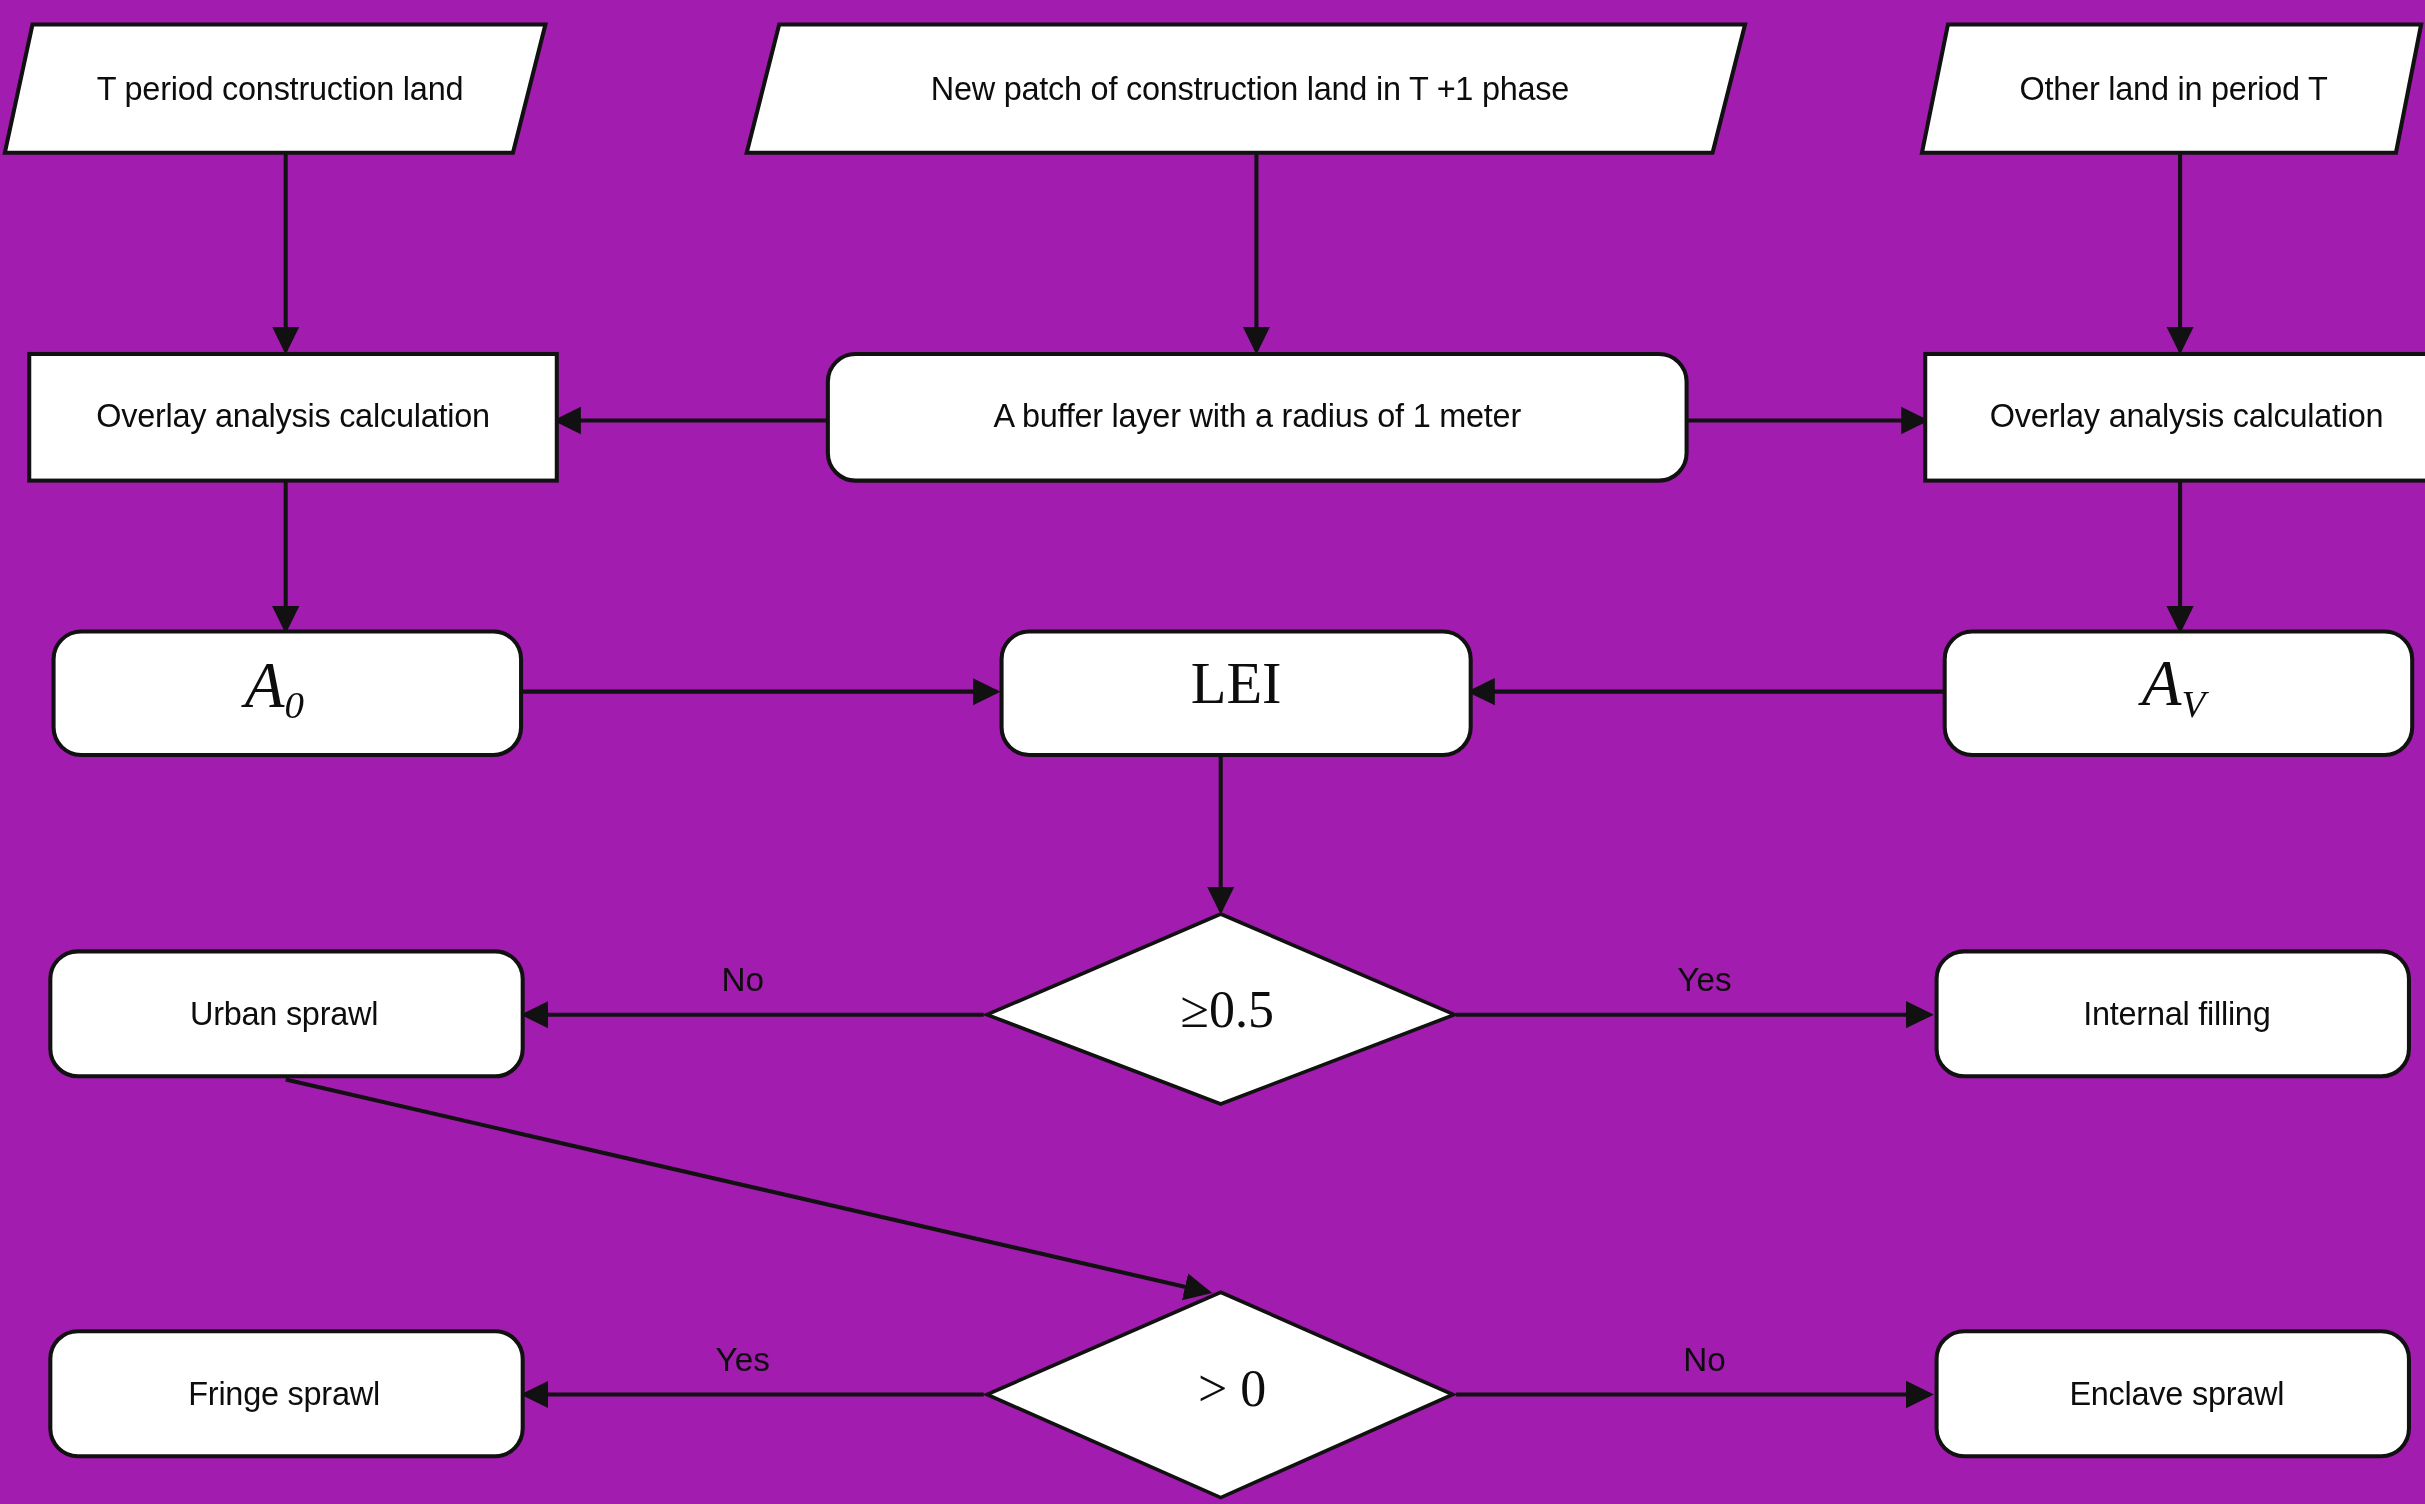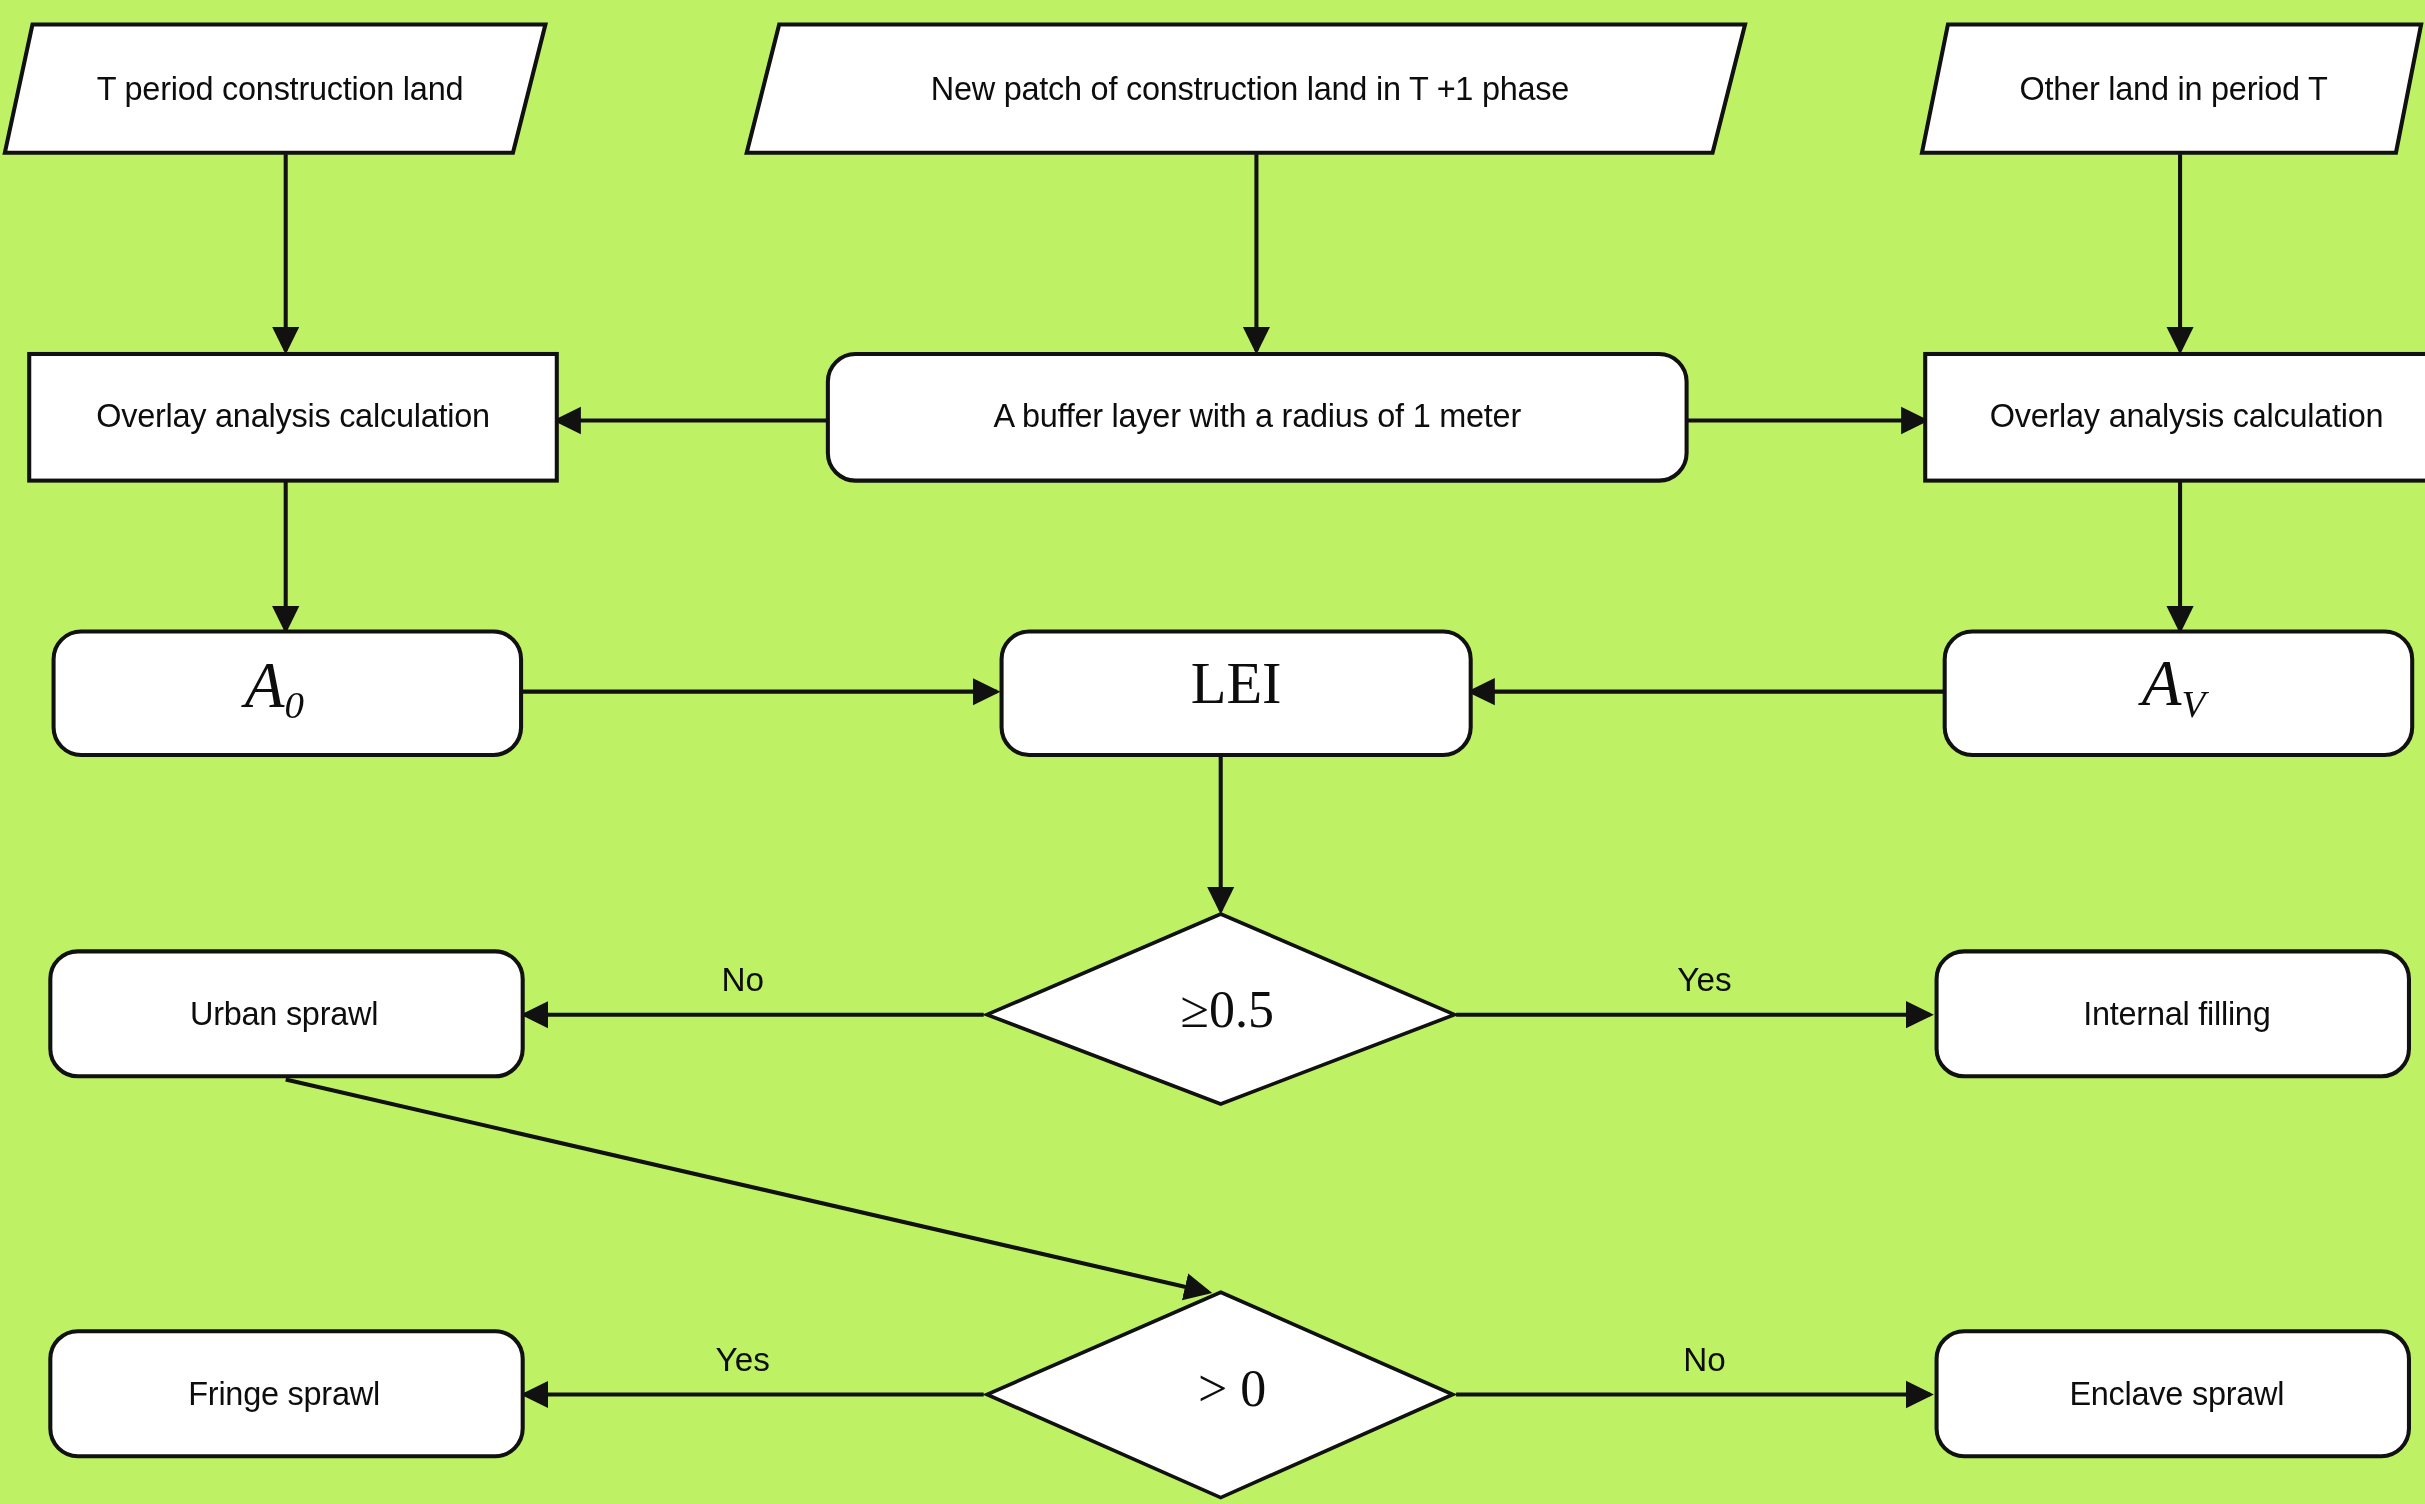--- a/index.html
+++ b/index.html
@@ -4,21 +4,21 @@
 <style>
   html, body {
     margin: 0;
     padding: 0;
     background: #ffffff;
   }
   #stage {
     position: relative;
     width: 2426px;
     height: 1505px;
-    background: #bef264;
+    background: #a21caf;
     overflow: hidden;
     font-family: "Liberation Sans", sans-serif;
   }
   svg.flow {
     position: absolute;
     inset: 0;
     width: 2426px;
     height: 1505px;
   }
   .shape {

